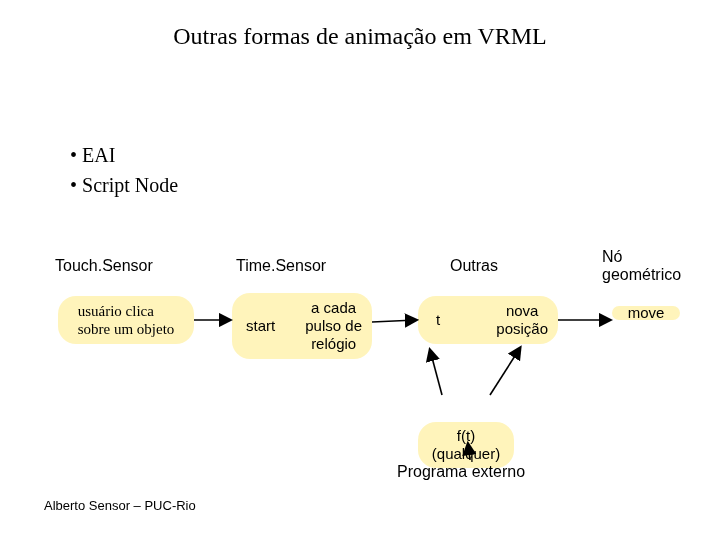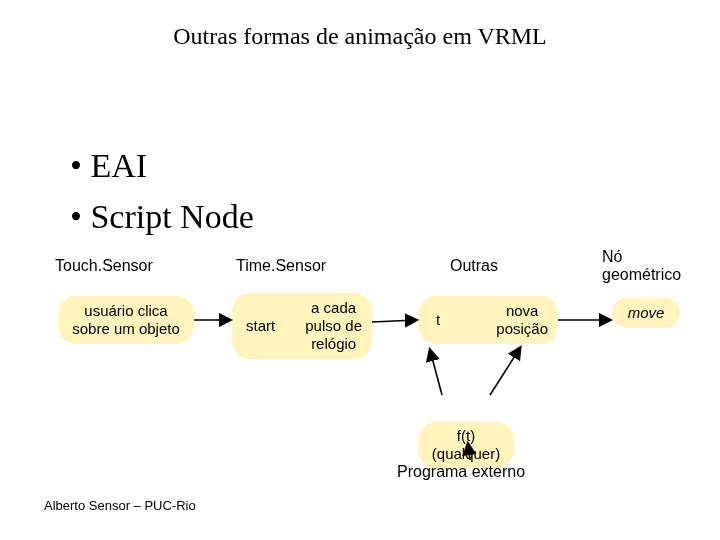--- a/index.html
+++ b/index.html
@@ -18,21 +18,21 @@
     left: 0;
     width: 720px;
     text-align: center;
     font-size: 24px;
     line-height: 1.2;
   }
   .bullets {
     position: absolute;
     top: 140px;
     left: 70px;
-    font-size: 34px;
+    font-size: 20px;
     line-height: 1.5;
   }
   .bullets div::before {
     content: "•  ";
   }
   .node-label {
     font-family: Arial, Helvetica, sans-serif;
     font-size: 16px;
     position: absolute;
     white-space: pre;
@@ -89,38 +89,38 @@
   <div><span>Script Node</span></div>
 </div>
 
 <div class="node-label" style="left:55px; top:257px;">Touch.Sensor</div>
 <div class="node-label" style="left:236px; top:257px;">Time.Sensor</div>
 <div class="node-label" style="left:450px; top:257px;">Outras</div>
 <div class="node-label" style="left:602px; top:248px; line-height:1.15;">Nó
 geométrico</div>
 
 <div class="node" style="left:58px; top:296px; width:136px; height:48px; text-align:center;">
-  <span style="white-space:pre; text-align:center;">usuário clica
+  <span style="white-space:pre; text-align:left;font-family:Liberation Serif, serif;">usuário clica
 sobre um objeto</span>
 </div>
 
 <div class="node" style="left:232px; top:293px; width:140px; height:66px; justify-content:space-between; padding-left:14px; padding-right:10px;">
   <span class="left">start</span>
   <span class="right" style="white-space:pre; text-align:center;">a cada
 pulso de
 relógio</span>
 </div>
 
 <div class="node" style="left:418px; top:296px; width:140px; height:48px; justify-content:space-between; padding-left:18px; padding-right:10px;">
   <span class="left">t</span>
   <span class="right" style="white-space:pre; text-align:center;">nova
 posição</span>
 </div>
 
-<div class="node" style="left:612px; top:298px; width:68px; height:30px;font-style:italic;">
+<div class="node" style="left:612px; top:306px; width:68px; height:14px;">
   <span>move</span>
 </div>
 
 <div class="node" style="left:418px; top:395px; width:96px; height:46px; text-align:center;margin-top:27px;">
   <span style="white-space:pre; text-align:center;">f(t)
 (qualquer)</span>
 </div>
 
 <div class="caption" style="left:397px; top:462px;">Programa externo</div>
 

